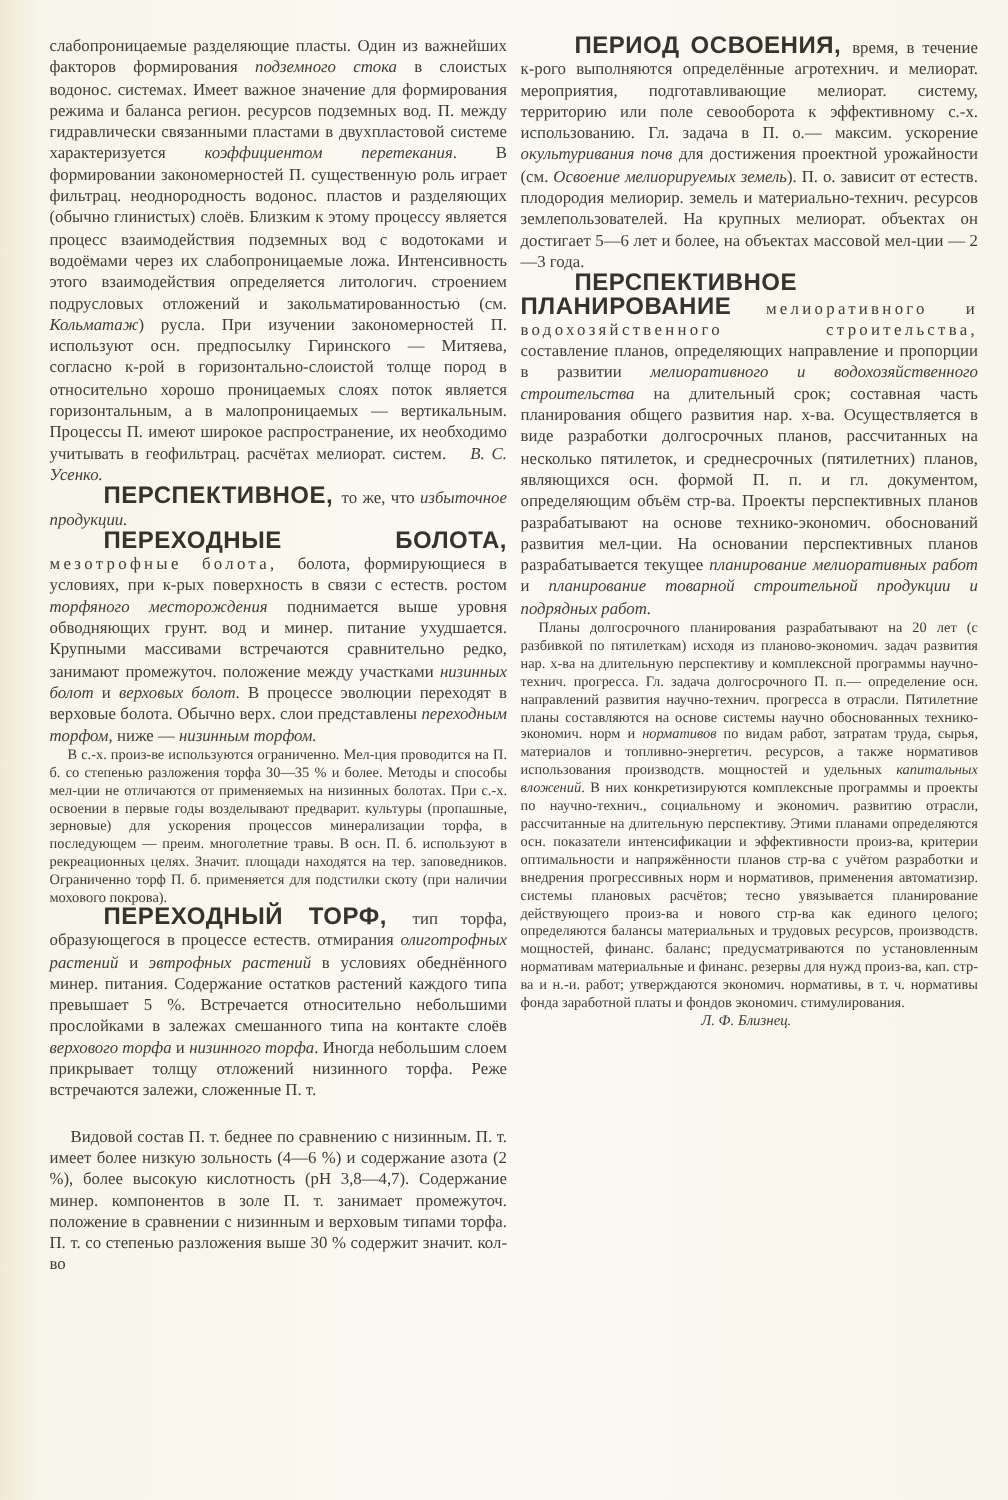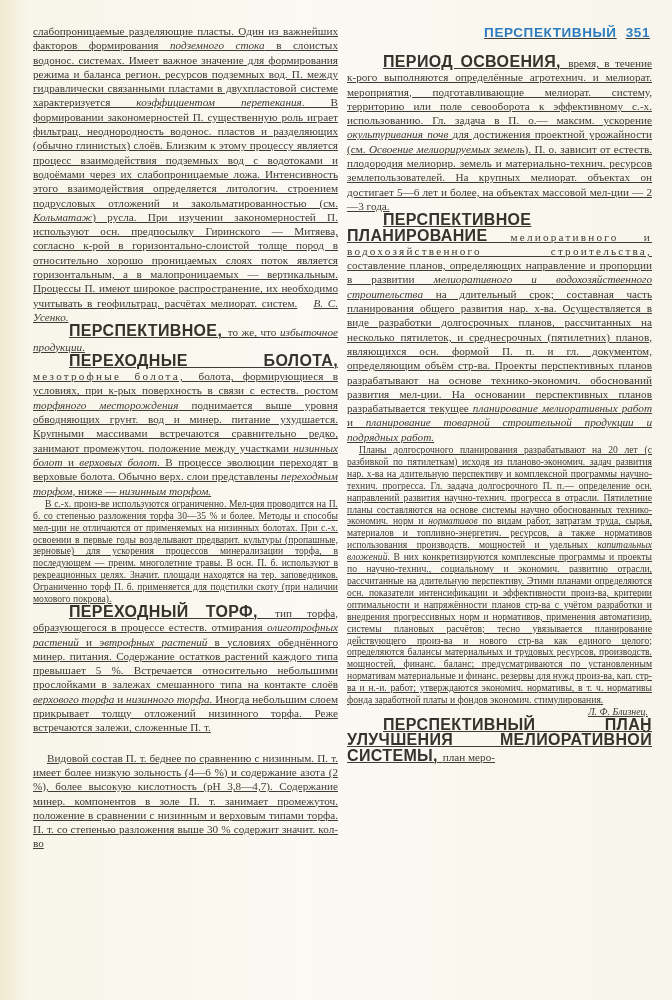--- a/index.html
+++ b/index.html
@@ -13,21 +13,20 @@
     background:
       linear-gradient(90deg, #f2ead0 0px, #f8f5ea 28px, #fbf9f2 45%, #f8f5ec 100%);
     font-family: "Liberation Serif", serif;
     color: var(--ink, #3f3c35);
   }
   .page {
     box-sizing: border-box;
     width: 672px;
     height: 712px;
     padding: 24px 20px 0 33px;
-    text-decoration: underline;
   }
   .cols {
     display: flex;
     gap: 9px;
   }
   .col {
     width: 305px;
     flex: 0 0 305px;
   }
   .running-head {
@@ -50,21 +49,21 @@
   }
   .k-small {
     font: 9.6px/11.9px "Liberation Serif", serif;
     text-align: justify;
     color: var(--ink, #3f3c35);
   }
   .k-sign {
     font-style: italic;
     font-size: 9.9px;
     line-height: 12px;
-    text-align: right;
+    text-align: center;
     padding-right: 4px;
     margin-top: 1px;
   }
   .ind.k-text  { text-indent: 14px; margin-top: 16px; }
   .ind.k-small { text-indent: 12px; }
   .gap { margin-top: 5px; }
 
   .r-n { }
   .r-i { font-style: italic; }
   .r-b {
@@ -87,26 +86,22 @@
     <div class="col">
         <p class="blk k-text"><span class="r-n">слабопроницаемые разделяющие пласты. Один из важнейших факторов формирования </span><span class="r-i">подземного стока</span><span class="r-n"> в слоистых водонос. системах. Имеет важное значение для формирования режима и баланса регион. ресурсов подземных вод. П. между гидравлически связанными пластами в двухпластовой системе характеризуется </span><span class="r-i">коэффициентом перетекания</span><span class="r-n">. В формировании закономерностей П. существенную роль играет фильтрац. неоднородность водонос. пластов и разделяющих (обычно глинистых) слоёв. Близким к этому процессу является процесс взаимодействия подземных вод с водотоками и водоёмами через их слабопроницаемые ложа. Интенсивность этого взаимодействия определяется литологич. строением подрусловых отложений и закольматированностью (см. </span><span class="r-i">Кольматаж</span><span class="r-n">) русла. При изучении закономерностей П. используют осн. предпосылку Гиринского — Митяева, согласно к-рой в горизонтально-слоистой толще пород в относительно хорошо проницаемых слоях поток является горизонтальным, а в малопроницаемых — вертикальным. Процессы П. имеют широкое распространение, их необходимо учитывать в геофильтрац. расчётах мелиорат. систем.</span><span class="r-sig">В. С. Усенко.</span></p>
         <p class="blk k-text gap"><span class="r-b">ПЕРСПЕКТИВНОЕ, </span><span class="r-n">то же, что </span><span class="r-i">избыточное продукции.</span></p>
         <p class="blk k-text gap"><span class="r-b">ПЕРЕХОДНЫЕ БОЛОТА, </span><span class="r-sp">мезотрофные болота, </span><span class="r-n">болота, формирующиеся в условиях, при к-рых поверхность в связи с естеств. ростом </span><span class="r-i">торфяного месторождения</span><span class="r-n"> поднимается выше уровня обводняющих грунт. вод и минер. питание ухудшается. Крупными массивами встречаются сравнительно редко, занимают промежуточ. положение между участками </span><span class="r-i">низинных болот</span><span class="r-n"> и </span><span class="r-i">верховых болот</span><span class="r-n">. В процессе эволюции переходят в верховые болота. Обычно верх. слои представлены </span><span class="r-i">переходным торфом</span><span class="r-n">, ниже — </span><span class="r-i">низинным торфом.</span></p>
         <p class="blk k-small ind gap"><span class="r-n">В с.-х. произ-ве используются ограниченно. Мел-ция проводится на П. б. со степенью разложения торфа 30—35 % и более. Методы и способы мел-ции не отличаются от применяемых на низинных болотах. При с.-х. освоении в первые годы возделывают предварит. культуры (пропашные, зерновые) для ускорения процессов минерализации торфа, в последующем — преим. многолетние травы. В осн. П. б. используют в рекреационных целях. Значит. площади находятся на тер. заповедников. Ограниченно торф П. б. применяется для подстилки скоту (при наличии мохового покрова).</span></p>
         <p class="blk k-text gap"><span class="r-b">ПЕРЕХОДНЫЙ ТОРФ, </span><span class="r-n">тип торфа, образующегося в процессе естеств. отмирания </span><span class="r-i">олиготрофных растений</span><span class="r-n"> и </span><span class="r-i">эвтрофных растений</span><span class="r-n"> в условиях обеднённого минер. питания. Содержание остатков растений каждого типа превышает 5 %. Встречается относительно небольшими прослойками в залежах смешанного типа на контакте слоёв </span><span class="r-i">верхового торфа</span><span class="r-n"> и </span><span class="r-i">низинного торфа</span><span class="r-n">. Иногда небольшим слоем прикрывает толщу отложений низинного торфа. Реже встречаются залежи, сложенные П. т.</span></p>
         <p class="blk k-text ind"><span class="r-n">Видовой состав П. т. беднее по сравнению с низинным. П. т. имеет более низкую зольность (4—6 %) и содержание азота (2 %), более высокую кислотность (pH 3,8—4,7). Содержание минер. компонентов в золе П. т. занимает промежуточ. положение в сравнении с низинным и верховым типами торфа. П. т. со степенью разложения выше 30 % содержит значит. кол-во</span></p>
       </div>
 
     <div class="col">
-      <div class="running-head">
-        <span>ПЕРСПЕКТИВНЫЙ</span><span class="pgnum">351</span>
-      </div>
       <div>
           <p class="blk k-text gap"><span class="r-b">ПЕРИОД ОСВОЕНИЯ, </span><span class="r-n">время, в течение к-рого выполняются определённые агротехнич. и мелиорат. мероприятия, подготавливающие мелиорат. систему, территорию или поле севооборота к эффективному с.-х. использованию. Гл. задача в П. о.— максим. ускорение </span><span class="r-i">окультуривания почв</span><span class="r-n"> для достижения проектной урожайности (см. </span><span class="r-i">Освоение мелиорируемых земель</span><span class="r-n">). П. о. зависит от естеств. плодородия мелиорир. земель и материально-технич. ресурсов землепользователей. На крупных мелиорат. объектах он достигает 5—6 лет и более, на объектах массовой мел-ции — 2—3 года.</span></p>
           <p class="blk k-text gap"><span class="r-b">ПЕРСПЕКТИВНОЕ ПЛАНИРОВАНИЕ </span><span class="r-sp">мелиоративного и водохозяйственного строительства, </span><span class="r-n">составление планов, определяющих направление и пропорции в развитии </span><span class="r-i">мелиоративного и водохозяйственного строительства</span><span class="r-n"> на длительный срок; составная часть планирования общего развития нар. х-ва. Осуществляется в виде разработки долгосрочных планов, рассчитанных на несколько пятилеток, и среднесрочных (пятилетних) планов, являющихся осн. формой П. п. и гл. документом, определяющим объём стр-ва. Проекты перспективных планов разрабатывают на основе технико-экономич. обоснований развития мел-ции. На основании перспективных планов разрабатывается текущее </span><span class="r-i">планирование мелиоративных работ</span><span class="r-n"> и </span><span class="r-i">планирование товарной строительной продукции и подрядных работ.</span></p>
           <p class="blk k-small ind gap"><span class="r-n">Планы долгосрочного планирования разрабатывают на 20 лет (с разбивкой по пятилеткам) исходя из планово-экономич. задач развития нар. х-ва на длительную перспективу и комплексной программы научно-технич. прогресса. Гл. задача долгосрочного П. п.— определение осн. направлений развития научно-технич. прогресса в отрасли. Пятилетние планы составляются на основе системы научно обоснованных технико-экономич. норм и </span><span class="r-i">нормативов</span><span class="r-n"> по видам работ, затратам труда, сырья, материалов и топливно-энергетич. ресурсов, а также нормативов использования производств. мощностей и удельных </span><span class="r-i">капитальных вложений</span><span class="r-n">. В них конкретизируются комплексные программы и проекты по научно-технич., социальному и экономич. развитию отрасли, рассчитанные на длительную перспективу. Этими планами определяются осн. показатели интенсификации и эффективности произ-ва, критерии оптимальности и напряжённости планов стр-ва с учётом разработки и внедрения прогрессивных норм и нормативов, применения автоматизир. системы плановых расчётов; тесно увязывается планирование действующего произ-ва и нового стр-ва как единого целого; определяются балансы материальных и трудовых ресурсов, производств. мощностей, финанс. баланс; предусматриваются по установленным нормативам материальные и финанс. резервы для нужд произ-ва, кап. стр-ва и н.-и. работ; утверждаются экономич. нормативы, в т. ч. нормативы фонда заработной платы и фондов экономич. стимулирования.</span></p>
           <p class="blk k-sign"><span class="r-n">Л. Ф. Близнец.</span></p>
-          <p class="blk k-text gap"><span class="r-b">ПЕРСПЕКТИВНЫЙ ПЛАН УЛУЧШЕНИЯ МЕЛИОРАТИВНОЙ СИСТЕМЫ, </span><span class="r-n">план меро-</span></p>
         </div>
     </div>
 
   </div>
 </div>
 
 </body></html>

